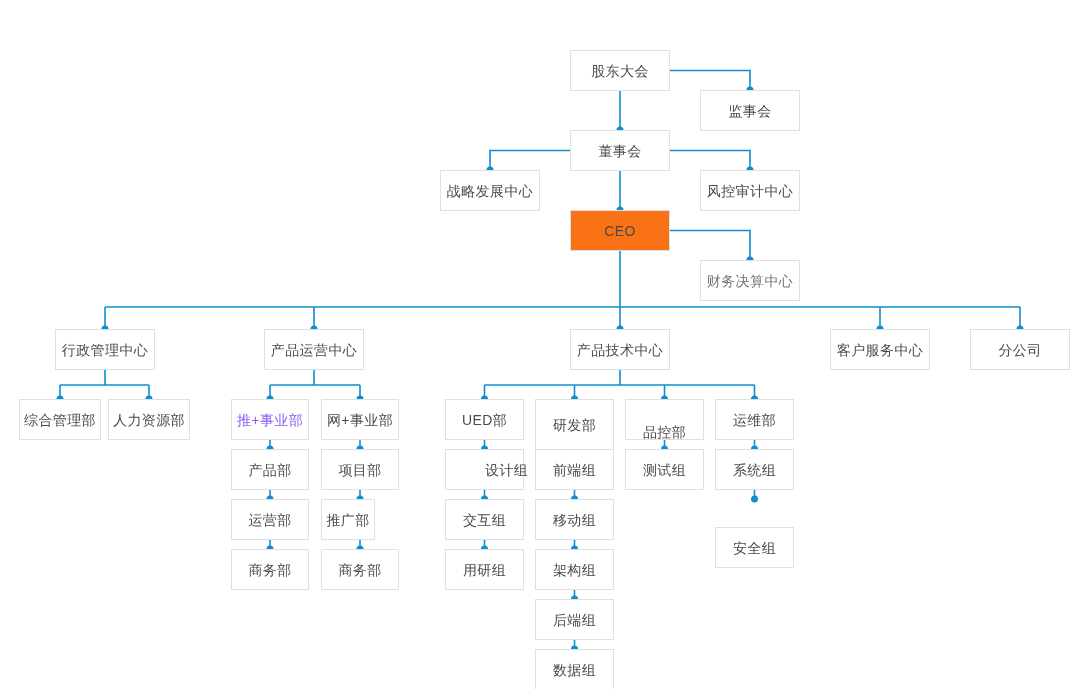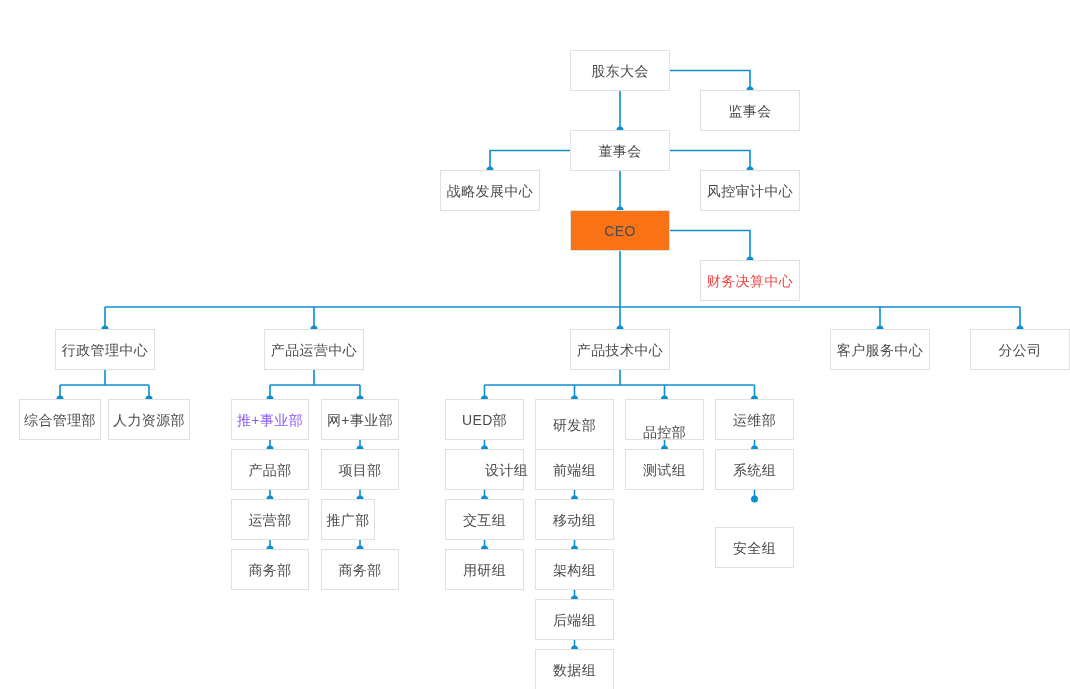--- a/index.html
+++ b/index.html
@@ -138,21 +138,21 @@
       </div>
       <div class="node" style="left: 440px; top: 170px; width: 100px; height: 41px; border-color: rgb(224, 224, 224); background: rgb(255, 255, 255); color: rgb(74, 74, 74); font-size: 14px;">
         <span class="node-label">战略发展中心</span>
       </div>
       <div class="node" style="left: 700px; top: 170px; width: 100px; height: 41px; border-color: rgb(224, 224, 224); background: rgb(255, 255, 255); color: rgb(74, 74, 74); font-size: 14px;">
         <span class="node-label">风控审计中心</span>
       </div>
       <div class="node" style="left: 570px; top: 210px; width: 100px; height: 41px; border-color: rgb(224, 224, 224); background: #f97316; color: rgb(74, 74, 74); font-size: 14px;">
         <span class="node-label">CEO</span>
       </div>
-      <div class="node" style="left: 700px; top: 260px; width: 100px; height: 41px; border-color: rgb(224, 224, 224); background: rgb(255, 255, 255); color: #ef4444; font-size: 14px;">
+      <div class="node" style="left: 700px; top: 260px; width: 100px; height: 41px; border-color: rgb(224, 224, 224); background: rgb(255, 255, 255); color: #737373; font-size: 14px;">
         <span class="node-label">财务决算中心</span>
       </div>
       <div class="node" style="left: 55px; top: 329px; width: 100px; height: 41px; border-color: rgb(224, 224, 224); background: rgb(255, 255, 255); color: rgb(74, 74, 74); font-size: 14px;">
         <span class="node-label">行政管理中心</span>
       </div>
       <div class="node" style="left: 264px; top: 329px; width: 100px; height: 41px; border-color: rgb(224, 224, 224); background: rgb(255, 255, 255); color: rgb(74, 74, 74); font-size: 14px;">
         <span class="node-label">产品运营中心</span>
       </div>
       <div class="node" style="left: 570px; top: 329px; width: 100px; height: 41px; border-color: rgb(224, 224, 224); background: rgb(255, 255, 255); color: rgb(74, 74, 74); font-size: 14px;">
         <span class="node-label">产品技术中心</span>

